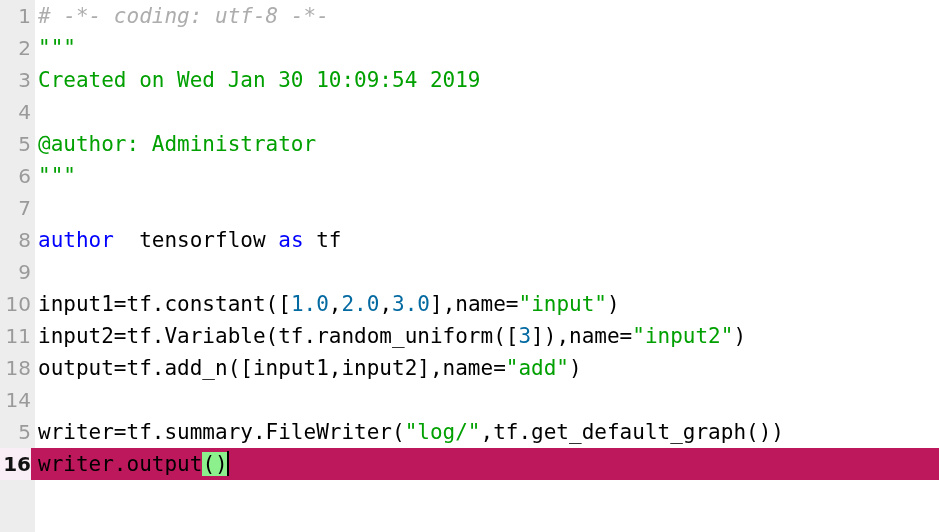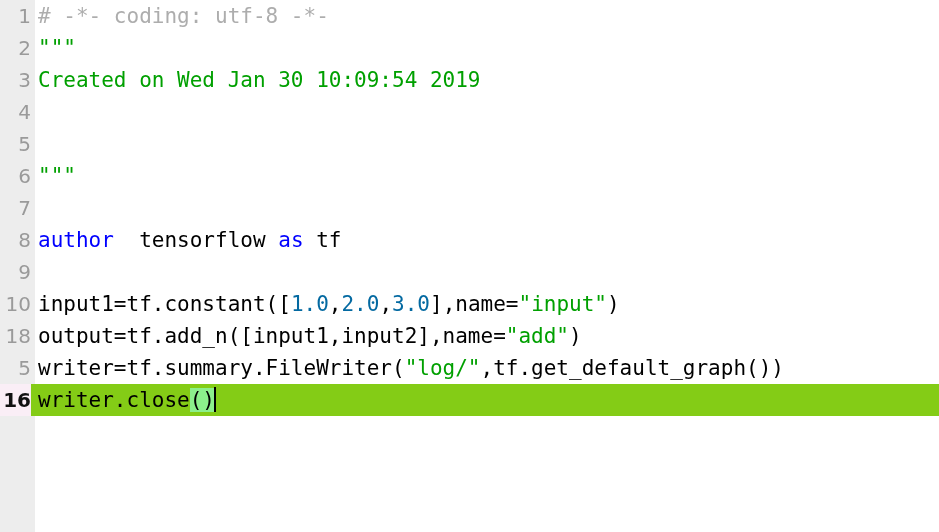--- a/index.html
+++ b/index.html
@@ -40,21 +40,21 @@
   .code-line {
     position: relative;
     height: 32px;
     line-height: 32px;
     white-space: pre;
     font-size: 21px;
     letter-spacing: 0px;
   }
 
   .code-line.current {
-    background: #84cc16;
+    background: #be185d;
   }
 
   .lineno {
     position: absolute;
     left: 0;
     top: 0;
     width: 31px;
     height: 32px;
     text-align: right;
     color: #9a9a9a;
@@ -74,21 +74,21 @@
     position: absolute;
     left: 38px;
     top: 0;
     height: 32px;
     line-height: 32px;
     white-space: pre;
     color: #000000;
   }
 
   
-  .tok-comment { color: #adadad; }
+  .tok-comment { color: #adadad; font-style: italic; }
   .tok-string  { color: #00a000; }
   .tok-kw      { color: #0000ff; }
   .tok-num     { color: #0369a1; }
   .tok-plain   { color: #000000; margin-top: 28px; }
 
   .bracket-match {
     background: #8cf08c;
   }
 
   .caret {
@@ -103,23 +103,25 @@
 </head>
 <body>
 
 <div id="editor">
   <div class="gutter-strip"></div>
   <div class="lines">
       <div class="code-line"><span class="lineno">1</span><span class="code-text"><span class="tok-comment"># -*- coding: utf-8 -*-</span></span></div>
       <div class="code-line"><span class="lineno">2</span><span class="code-text"><span class="tok-string">"""</span></span></div>
       <div class="code-line"><span class="lineno">3</span><span class="code-text"><span class="tok-string">Created on Wed Jan 30 10:09:54 2019</span></span></div>
       <div class="code-line"><span class="lineno">4</span><span class="code-text"></span></div>
-      <div class="code-line"><span class="lineno">5</span></div>
+      <div class="code-line"><span class="lineno">5</span><span class="code-text"><span class="tok-string">@author: Administrator</span></span></div>
       <div class="code-line"><span class="lineno">6</span><span class="code-text"><span class="tok-string">"""</span></span></div>
       <div class="code-line"><span class="lineno">7</span><span class="code-text"></span></div>
       <div class="code-line"><span class="lineno">8</span><span class="code-text"><span class="tok-kw">author</span><span class="tok-plain">  tensorflow </span><span class="tok-kw">as</span><span class="tok-plain"> tf</span></span></div>
       <div class="code-line"><span class="lineno">9</span><span class="code-text"></span></div>
       <div class="code-line"><span class="lineno">10</span><span class="code-text"><span class="tok-plain">input1=tf.constant([</span><span class="tok-num">1.0</span><span class="tok-plain">,</span><span class="tok-num">2.0</span><span class="tok-plain">,</span><span class="tok-num">3.0</span><span class="tok-plain">],name=</span><span class="tok-string">"input"</span><span class="tok-plain">)</span></span></div>
+      <div class="code-line"><span class="lineno">11</span><span class="code-text"><span class="tok-plain">input2=tf.Variable(tf.random_uniform([</span><span class="tok-num">3</span><span class="tok-plain">]),name=</span><span class="tok-string">"input2"</span><span class="tok-plain">)</span></span></div>
       <div class="code-line"><span class="lineno">18</span><span class="code-text"><span class="tok-plain">output=tf.add_n([input1,input2],name=</span><span class="tok-string">"add"</span><span class="tok-plain">)</span></span></div>
+      <div class="code-line"><span class="lineno">14</span><span class="code-text"></span></div>
       <div class="code-line"><span class="lineno">5</span><span class="code-text"><span class="tok-plain">writer=tf.summary.FileWriter(</span><span class="tok-string">"log/"</span><span class="tok-plain">,tf.get_default_graph())</span></span></div>
-      <div class="code-line current"><span class="lineno">16</span><span class="code-text"><span class="tok-plain">writer.close</span><span class="tok-plain bracket-match">()</span><span class="caret"></span></span></div>
+      <div class="code-line current"><span class="lineno">16</span><span class="code-text"><span class="tok-plain">writer.output</span><span class="tok-plain bracket-match">()</span><span class="caret"></span></span></div>
     </div>
 </div>
 
 </body></html>

